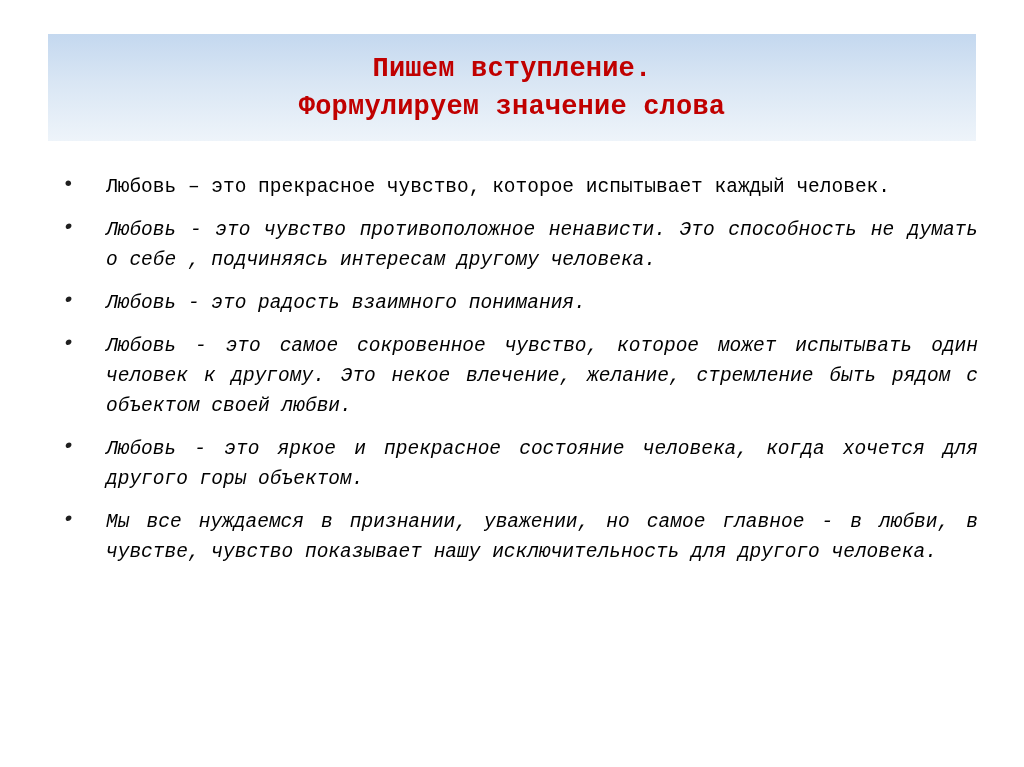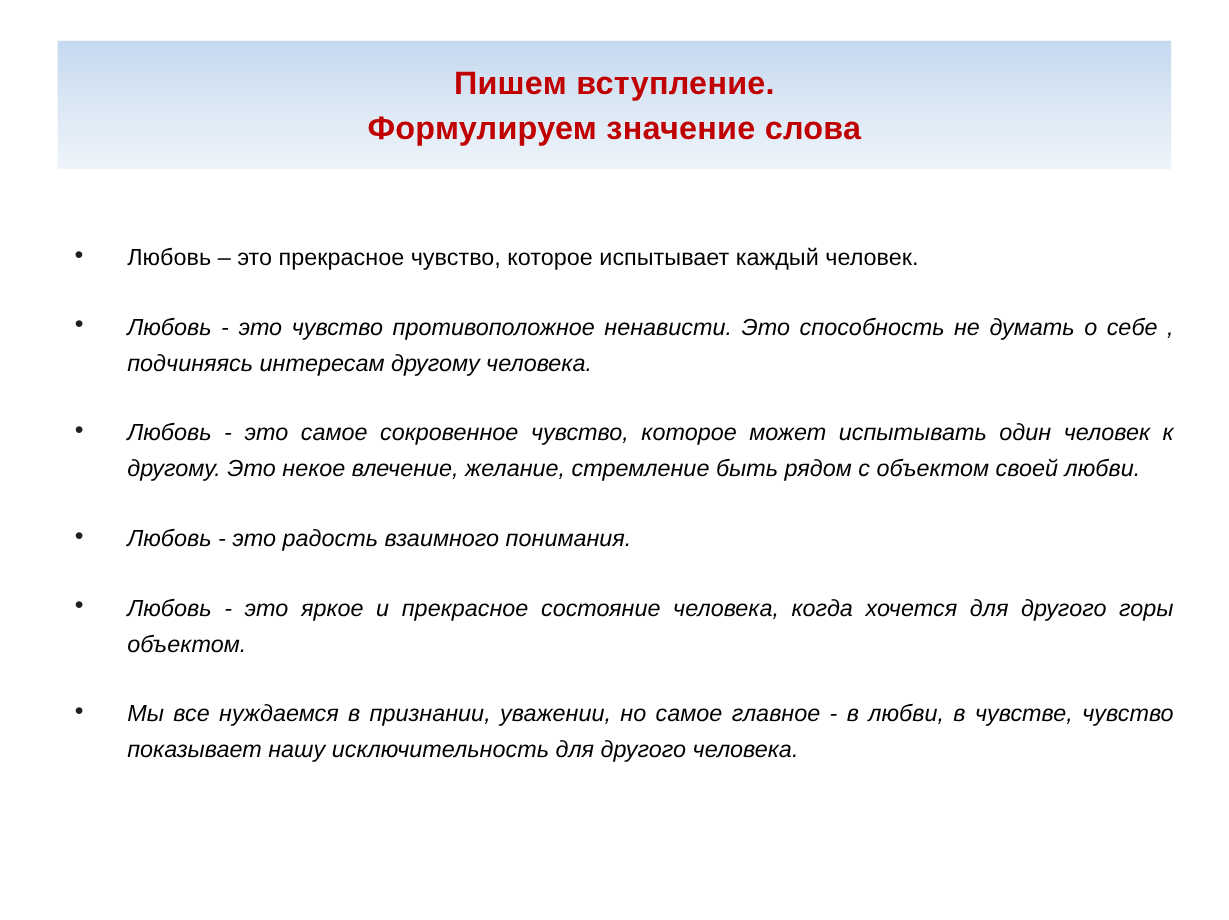--- a/index.html
+++ b/index.html
@@ -11,20 +11,21 @@
     height: 767px;
     background: #ffffff;
     font-family: "Liberation Sans", sans-serif;
     overflow: hidden;
   }
   .slide {
     position: relative;
     width: 840px;
     height: 767px;
     box-sizing: border-box;
+    font-family: Liberation Mono, monospace;
   }
   .title-band {
     position: absolute;
     left: 48px;
     top: 34px;
     width: 928px;
     height: 107px;
     background: linear-gradient(to bottom, #c4d8ef 0%, #d9e6f4 45%, #eef4fa 100%);
     display: flex;
     flex-direction: column;
@@ -70,21 +71,20 @@
     line-height: 30px;
   }
   li.italic-item {
     font-style: italic;
   }
   li.upright-item {
     font-style: normal;
   }
   li .text {
     display: block;
-    margin-top: 28px;
   }
   
   li.small {
     font-size: 18.5px;
     line-height: 34px;
   }
 </style>
 </head>
 <body>
 
@@ -97,24 +97,24 @@
 
   <div class="content">
     <ul class="bullets">
       <li class="upright-item">
         <span class="text">Любовь – это прекрасное чувство, которое испытывает каждый человек.</span>
       </li>
       <li class="italic-item">
         <span class="text">Любовь - это чувство противоположное ненависти. Это способность не думать о себе , подчиняясь интересам другому человека.</span>
       </li>
       <li class="italic-item">
-        <span class="text">Любовь - это самое сокровенное чувство, которое может испытывать один человек к другому. Это некое влечение, желание, стремление быть рядом с объектом своей любви.</span>
+        <span class="text">Любовь - это радость взаимного понимания.</span>
       </li>
       <li class="italic-item">
-        <span class="text">Любовь - это радость взаимного понимания.</span>
+        <span class="text">Любовь - это самое сокровенное чувство, которое может испытывать один человек к другому. Это некое влечение, желание, стремление быть рядом с объектом своей любви.</span>
       </li>
       <li class="italic-item">
         <span class="text">Любовь - это яркое и прекрасное состояние человека, когда хочется для другого горы объектом.</span>
       </li>
       <li class="italic-item small">
         <span class="text">Мы все нуждаемся в признании, уважении, но самое главное - в любви, в чувстве, чувство показывает нашу исключительность для другого человека.</span>
       </li>
     </ul>
   </div>
 

